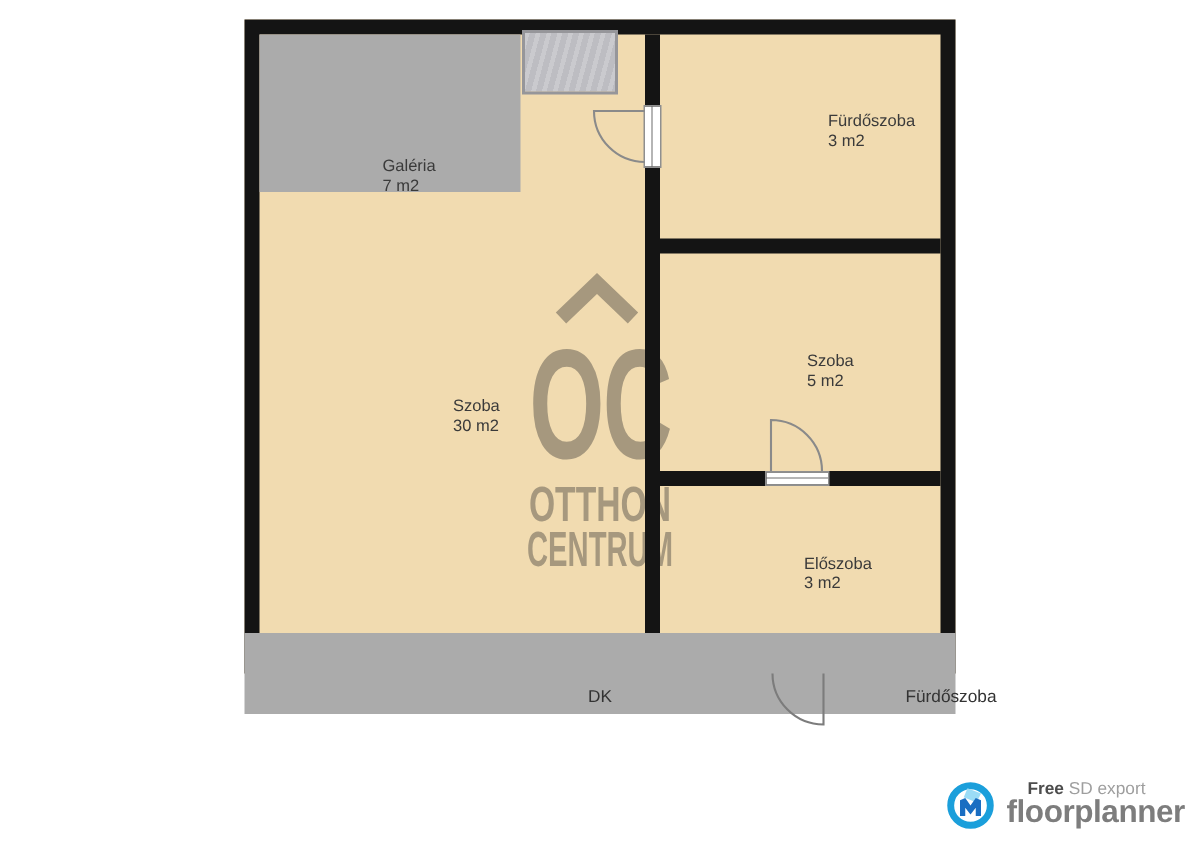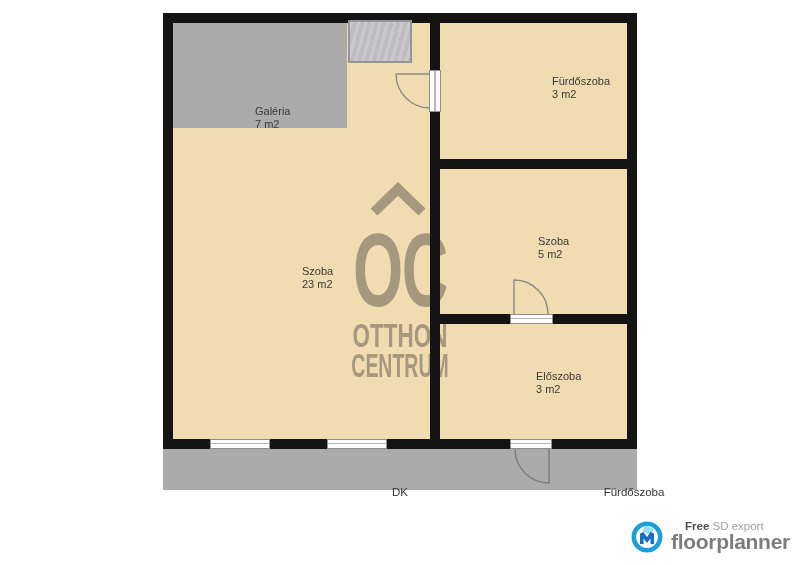--- a/index.html
+++ b/index.html
@@ -44,21 +44,21 @@
   .lab-konyha{left:310px;top:212px;}
   .lab-eloszoba{left:308px;top:347px;}
   
   .wm{color:var(--watermark,#a6987e);font-weight:bold;text-align:center;width:200px;left:127px;}
   .wm-oc{top:195px;font-size:104px;line-height:104px;transform:scaleX(0.62);letter-spacing:-2px;}
   .wm-l1{top:296px;font-size:33px;line-height:33px;transform:scaleX(0.68);}
   .wm-l2{top:326px;font-size:33px;line-height:33px;transform:scaleX(0.59);}
   .wm-roof{left:190px;top:158px;}
   
   .corridor{
-    position:absolute;left:163px;top:449px;width:474px;height:41px;
+    position:absolute;left:163px;top:422px;width:474px;height:54px;
     background:var(--zone,#ababab);
   }
   .corridor .band-label{position:absolute;top:37px;font-size:11.5px;color:#333;text-align:center;}
   .band-dk{left:217px;width:40px;}
   .band-kor{left:416px;width:110px;left:416px;}
   .band-kor{left:416px;}
   
   .arcs{position:absolute;left:0;top:0;width:800px;height:565px;pointer-events:none;}
   
   .fp-logo{position:absolute;left:630px;top:517px;width:170px;height:45px;}
@@ -96,21 +96,21 @@
     <div class="frame frame-h frame-win2"></div>
 
     <div class="room-label lab-galeria">
       <span>Galéria</span>
         <br>
       <span>7 m2</span>
     </div>
     <div class="room-label lab-szoba">
       <span>Szoba</span>
         <br>
-      <span>23 m2</span>
+      <span>30 m2</span>
     </div>
     <div class="room-label lab-furdoszoba">
       <span>Fürdőszoba</span>
         <br>
       <span>3 m2</span>
     </div>
     <div class="room-label lab-konyha">
       <span>Szoba</span>
         <br>
       <span>5 m2</span>

